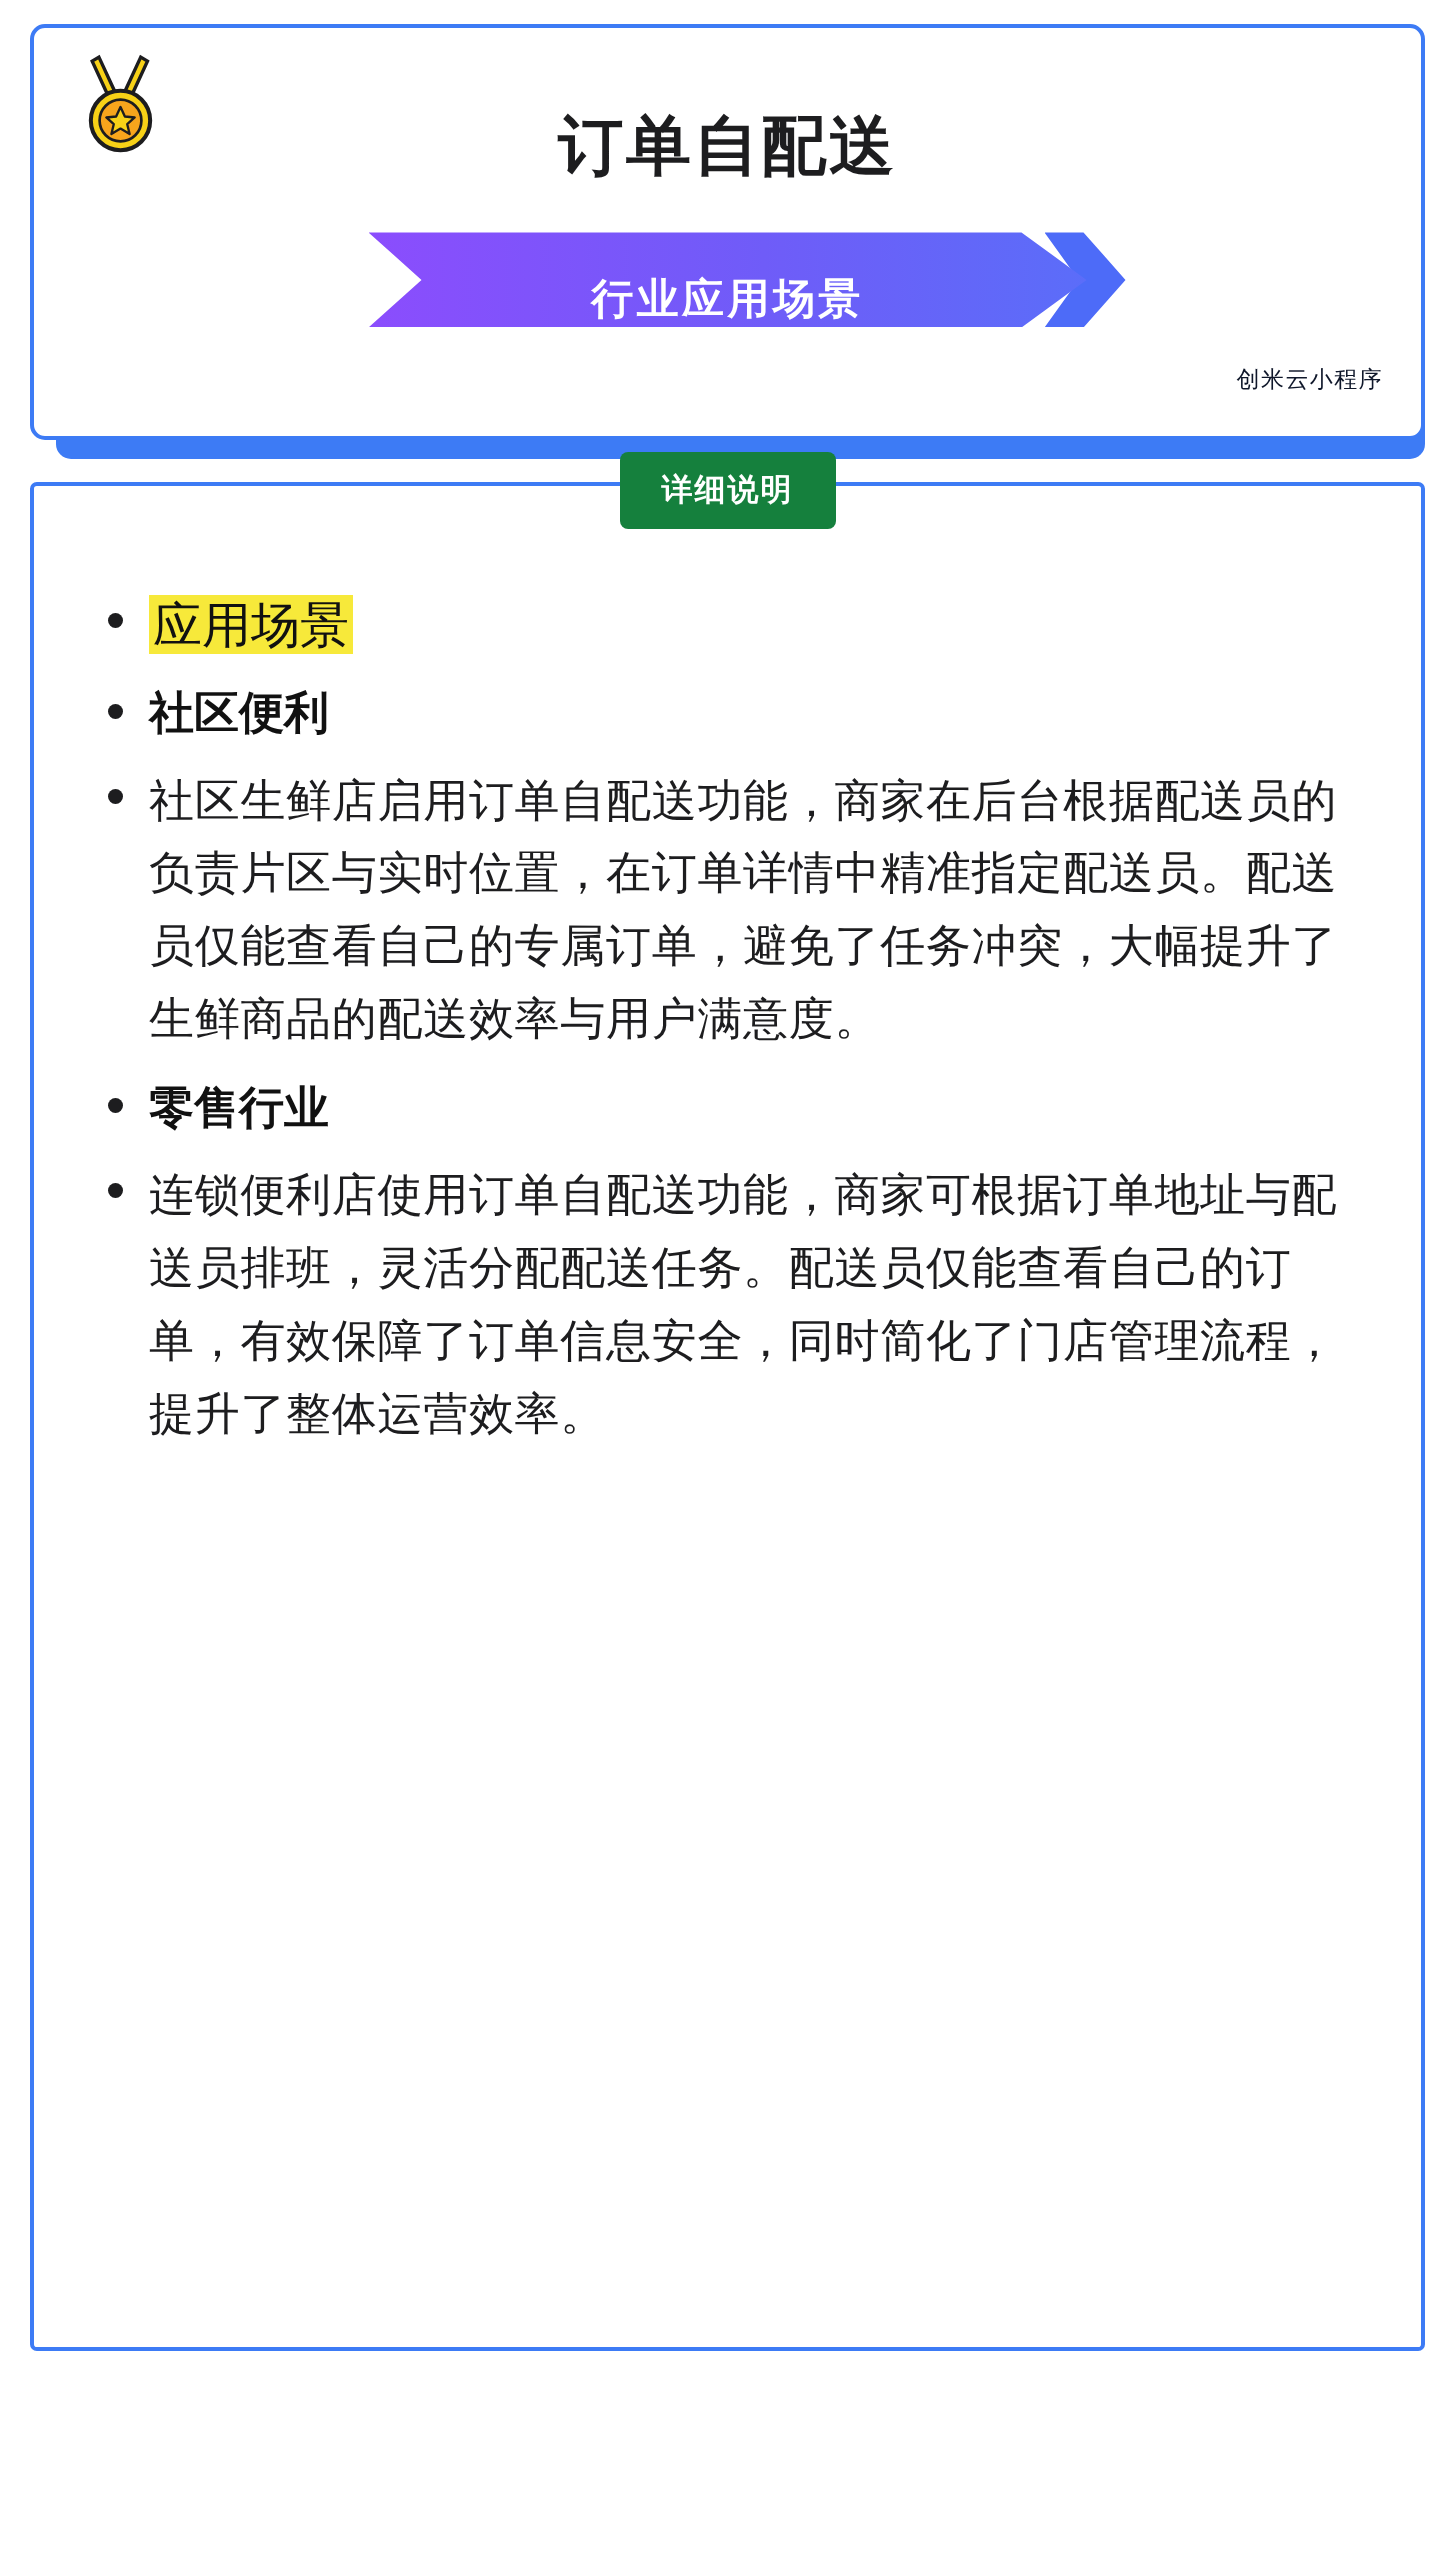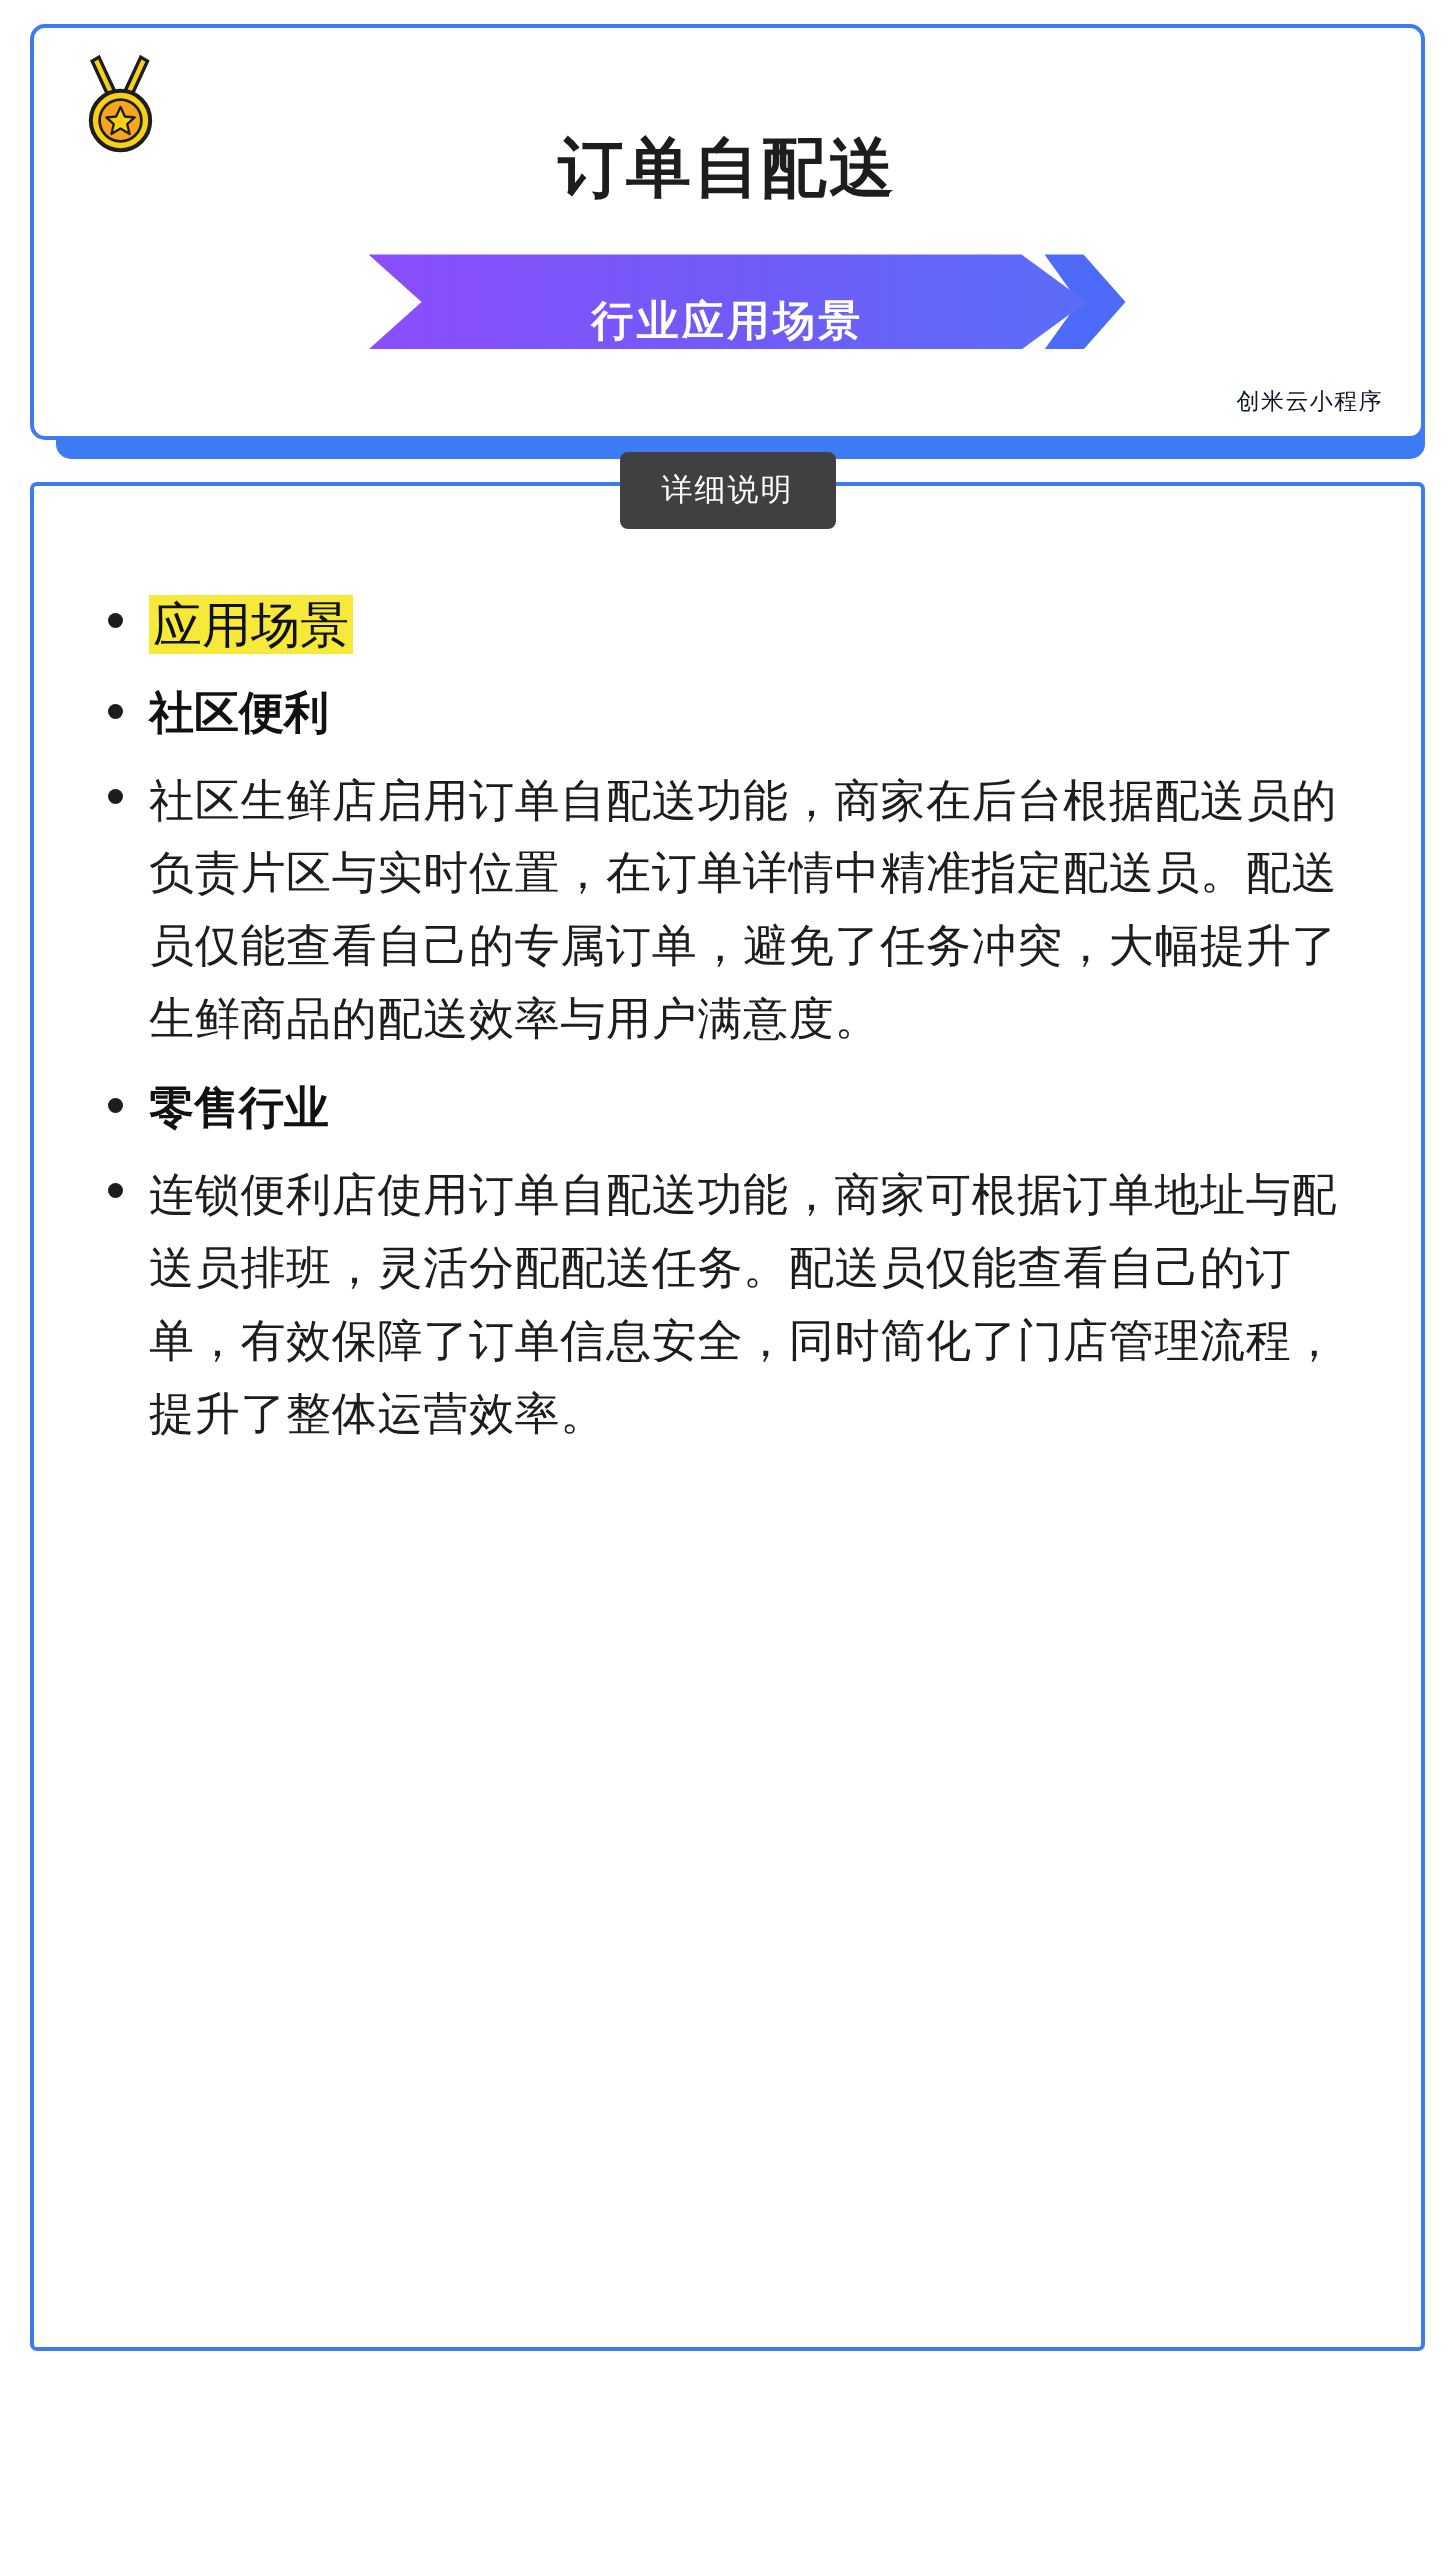--- a/index.html
+++ b/index.html
@@ -37,21 +37,21 @@
   }
   .medal-icon {
     position: absolute;
     left: 42px;
     top: 26px;
     width: 89px;
     height: 102px;
   }
   .header-title {
     text-align: center;
-    padding-top: 96px;
+    padding-top: 74px;
     font-size: 65px;
     font-weight: 700;
     color: #1d1d1f;
     letter-spacing: 2.7px;
   }
   .ribbon-row {
     display: flex;
     justify-content: center;
     margin-top: 42px;
   }
@@ -105,24 +105,24 @@
     border-radius: 6.8px;
     background: #ffffff;
     min-height: 1869px;
     padding: 102px 41px 54px 41px;
   }
   .detail-tab {
     position: absolute;
     left: 50%;
     transform: translateX(-50%);
     top: -30.5px;
-    background: #404040;
+    background: #15803d;
     color: #ffffff;
     font-size: 31px;
-    font-weight: 400;
+    font-weight: 700;
     letter-spacing: 2px;
     padding: 17.6px 42px;
     border-radius: 8.1px;
     z-index: 5;
     white-space: nowrap;
   }
 
   ul.bullets { list-style: none; }
   ul.bullets > li {
     position: relative;

